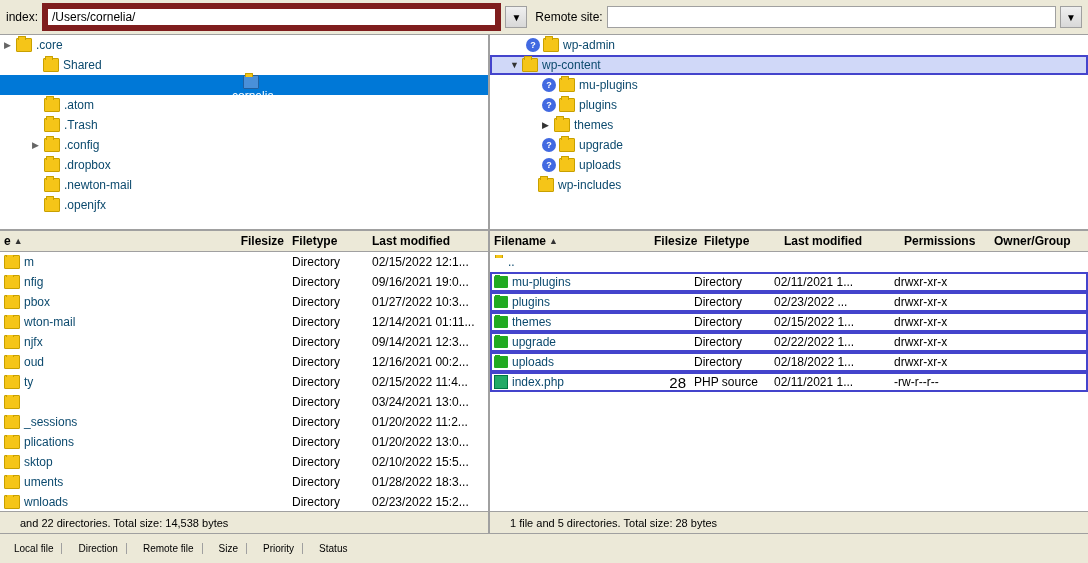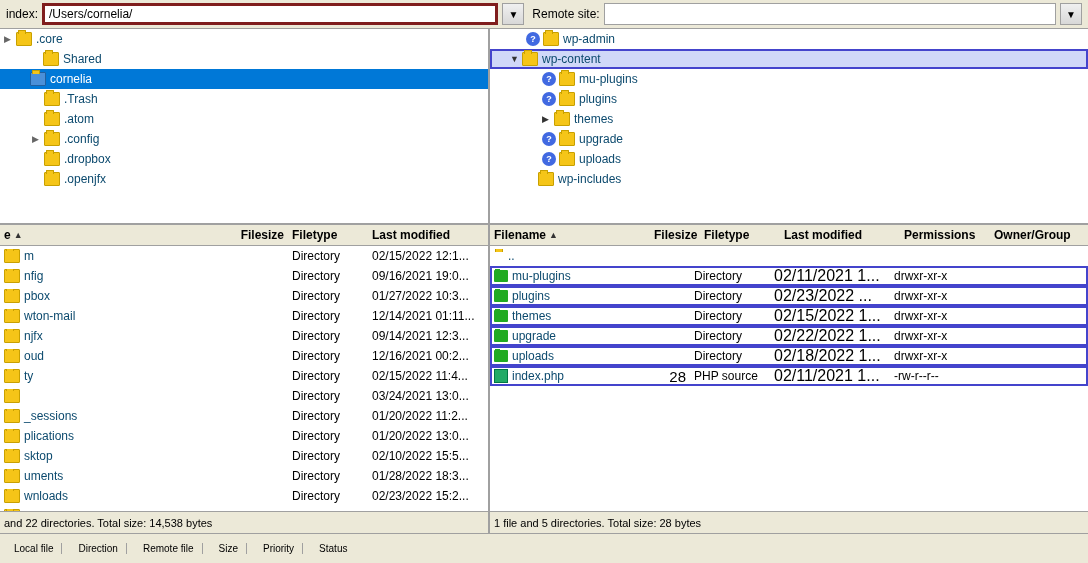--- a/index.html
+++ b/index.html
@@ -29,22 +29,22 @@
       padding: 3px 6px;
       gap: 4px;
       border-bottom: 1px solid #a0a0a0;
     }
     .site-label {
       font-size: 12px;
       color: #000;
     }
     .site-input {
       flex: 1;
-      height: 22px;
-      border: 3px solid #7f1d1d;
+      height: 28px;
+      border: 6px solid #7f1d1d;
       background: #fff;
       font-size: 12px;
       padding: 0 4px;
     }
     .dropdown-btn {
       width: 22px;
       height: 22px;
       background: linear-gradient(to bottom, #f0f0f0, #d8d8d8);
       border: 1px solid #a0a0a0;
       cursor: pointer;
@@ -94,21 +94,21 @@
     }
 
     .tree-item {
       display: flex;
       align-items: center;
       height: 20px;
       padding-left: 4px;
       cursor: pointer;
       white-space: nowrap;
     }
-    .tree-item.selected { background: #0078d7; color: #fff; }
+    .tree-item.selected { background: #0078d7; color: #fff; flex-direction: column; }
     .tree-item.selected .item-label { color: #fff; }
 
     .tree-chevron {
       width: 12px;
       font-size: 9px;
       color: #666;
       flex-shrink: 0;
     }
     .folder-icon {
       width: 16px;
@@ -202,21 +202,21 @@
       overflow: hidden;
     }
 
     
     .panel-status {
       height: 22px;
       background: #ece9d8;
       border-top: 1px solid #a0a0a0;
       display: flex;
       align-items: center;
-      padding: 0 4px;
+      padding: 0 20px;
       font-size: 11px;
       color: #000;
       white-space: nowrap;
       overflow: hidden;
     }
 
     
     .right-panel {
       flex: 1;
       display: flex;
@@ -294,21 +294,21 @@
       font-size: 15px;
     }
     .remote-type-cell {
       width: 80px;
       padding: 0 4px;
       font-size: 12px;
     }
     .remote-modified-cell {
       width: 120px;
       padding: 0 4px;
-      font-size: 16px;
+      font-size: 12px;
       white-space: nowrap;
       overflow: hidden;
     }
     .remote-perms-cell {
       width: 90px;
       padding: 0 4px;
       font-size: 12px;
     }
     .remote-owner-cell {
       flex: 1;
@@ -404,36 +404,41 @@
           <span class="item-label">Shared</span>
         </div>
         <div class="tree-item selected" style="padding-left:18px">
           <span class="tree-chevron"></span>
           <span class="folder-icon" style="background:#4a90d9; border-color:#2060a0;"></span>
           <span class="item-label">cornelia</span>
         </div>
         <div class="tree-item" style="padding-left:32px">
           <span class="tree-chevron"></span>
           <span class="folder-icon"></span>
-          <span class="item-label">.Trash</span>
+          <span class="item-label">.atom</span>
         </div>
         <div class="tree-item" style="padding-left:32px">
           <span class="tree-chevron"></span>
           <span class="folder-icon"></span>
-          <span class="item-label">.atom</span>
+          <span class="item-label">.Trash</span>
         </div>
         <div class="tree-item" style="padding-left:32px">
           <span class="tree-chevron">▶</span>
           <span class="folder-icon"></span>
           <span class="item-label">.config</span>
         </div>
         <div class="tree-item" style="padding-left:32px">
           <span class="tree-chevron"></span>
           <span class="folder-icon"></span>
           <span class="item-label">.dropbox</span>
+        </div>
+        <div class="tree-item" style="padding-left:32px">
+          <span class="tree-chevron"></span>
+          <span class="folder-icon"></span>
+          <span class="item-label">.newton-mail</span>
         </div>
         <div class="tree-item" style="padding-left:32px">
           <span class="tree-chevron"></span>
           <span class="folder-icon"></span>
           <span class="item-label">.openjfx</span>
         </div>
       </div>
 
       <div class="column-header">
         <div class="col-name">

